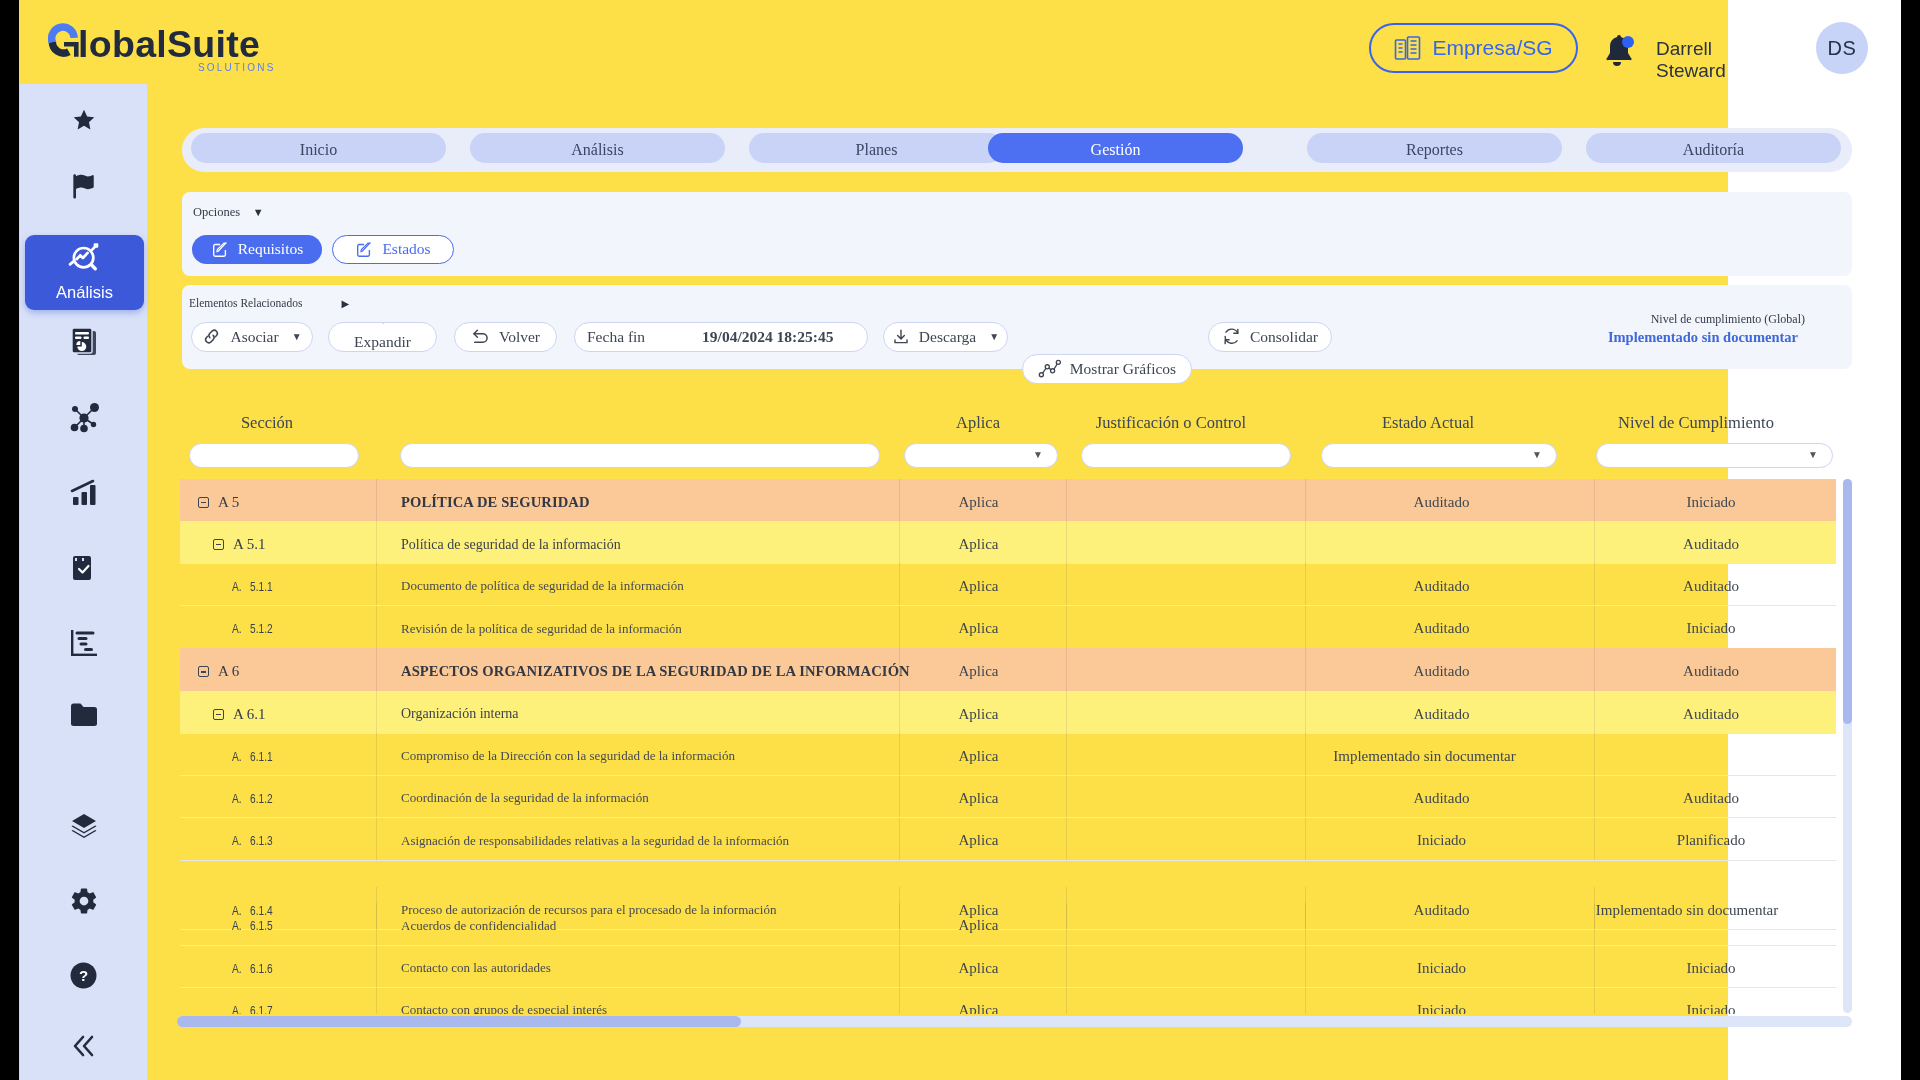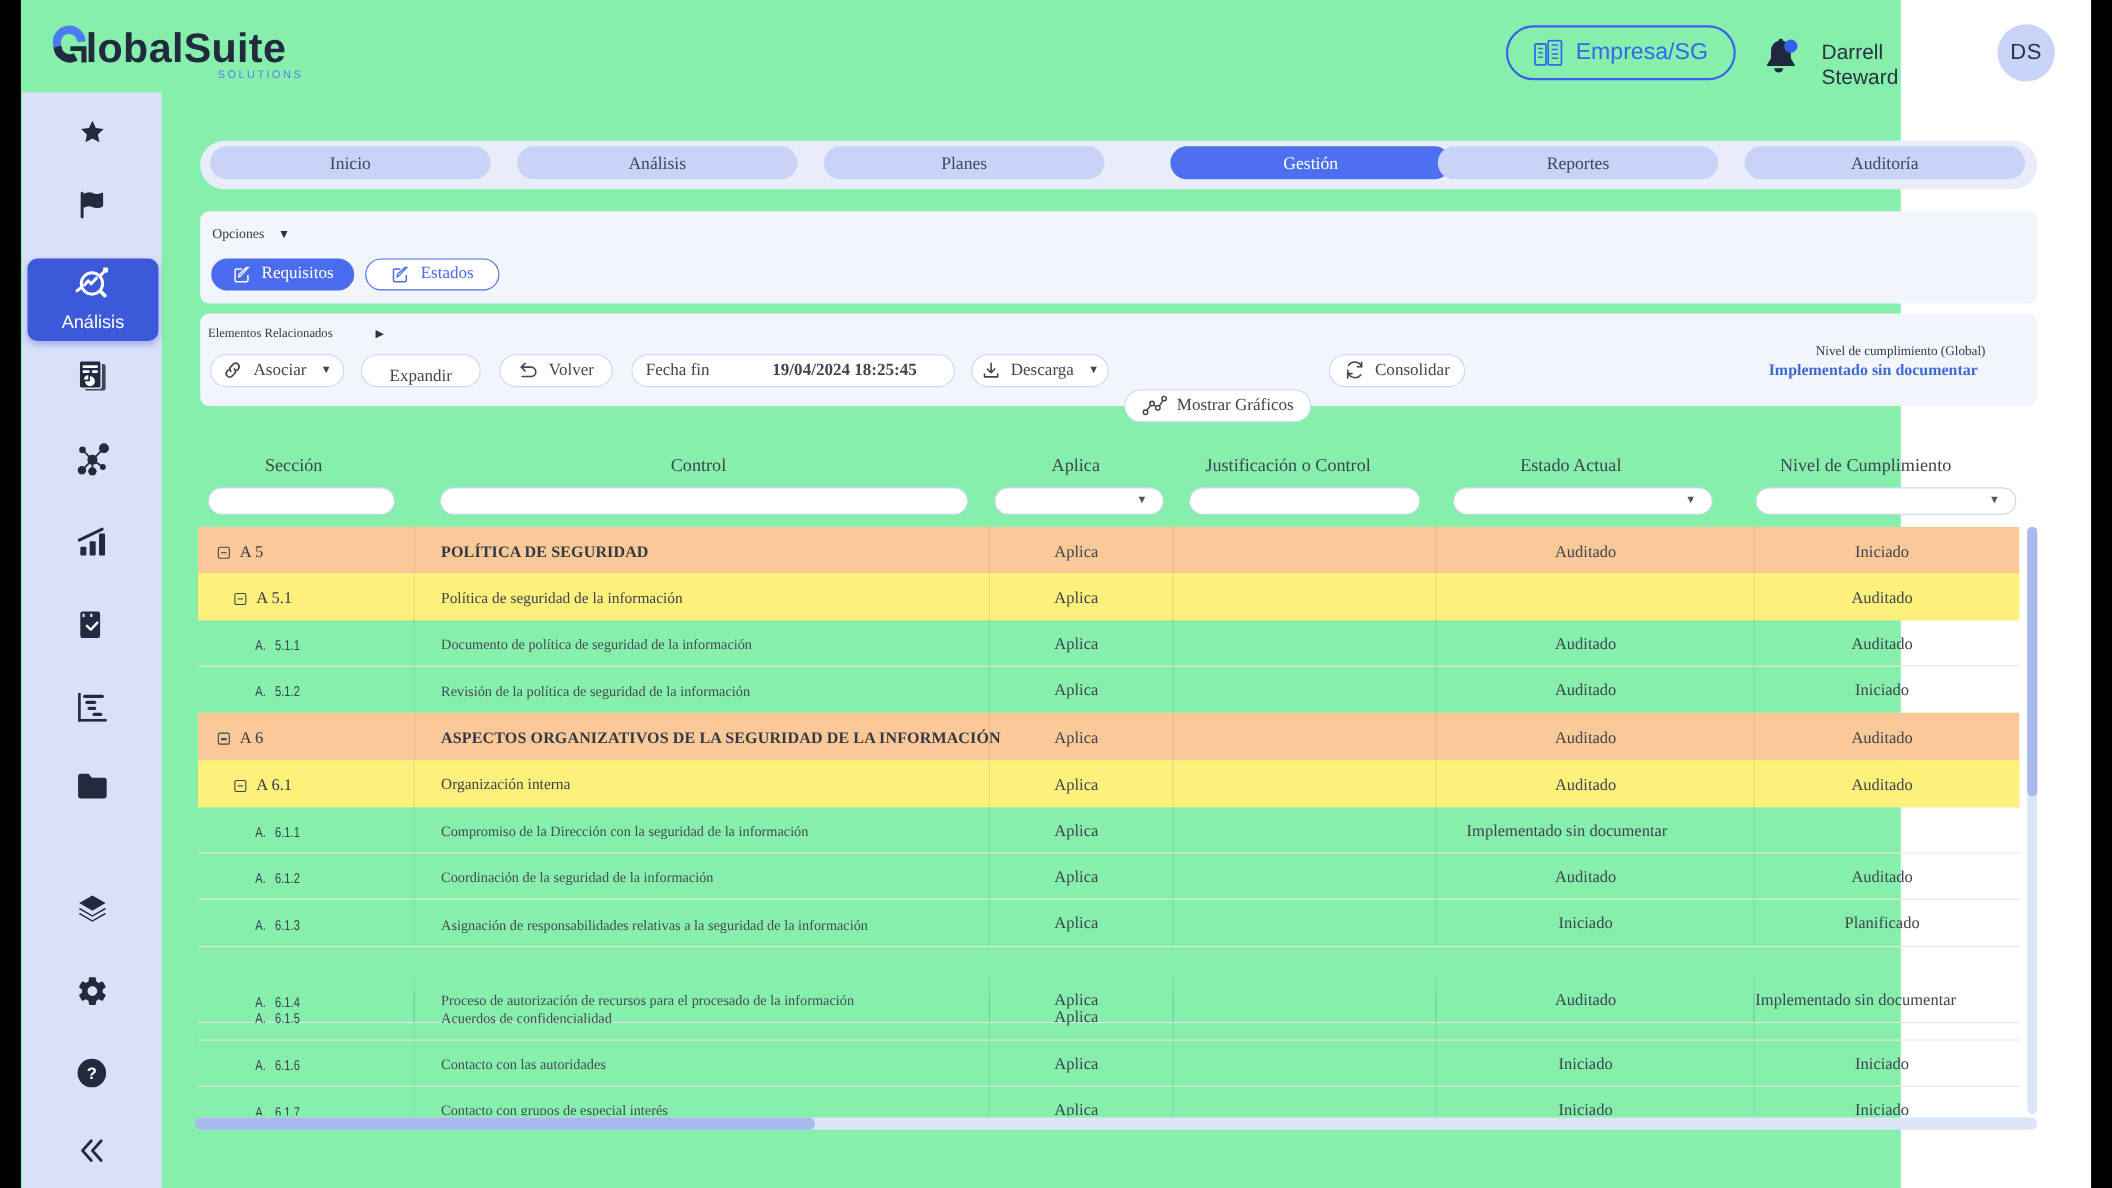--- a/index.html
+++ b/index.html
@@ -1,19 +1,19 @@
 <!DOCTYPE html>
 <html><head>
 <meta charset="utf-8">
 <style>
   * { margin:0; padding:0; box-sizing:border-box; }
   html,body { width:1920px; height:1080px; overflow:hidden; background:#fff; }
   body { font-family:"Liberation Serif", serif; }
   .abs { position:absolute; }
-  #stage { position:relative; width:1728px; height:1080px; background:#86efac; }
+  #stage { position:relative; width:1728px; height:1080px; background:#fde047; }
 
   
   #barL { left:0; top:0; width:19px; height:1080px; background:#000; }
   #barR { left:1901px; top:0; width:19px; height:1080px; background:#000; }
 
   
   #sidebar { left:20px; top:84px; width:127px; height:996px; background:#d9e1f8; }
   .sicon { position:absolute; left:0; width:127px; text-align:center; }
   #active-item { position:absolute; left:5px; top:151px; width:119px; height:75px;
     background:#3c59da; border-radius:9px; box-shadow:0 3px 6px rgba(60,89,218,.35); color:#fff; text-align:center; }
@@ -214,21 +214,21 @@
         <path d="M12 4 L4 13 l8 9"></path>
           <path d="M21 4 l-8 9 8 9"></path>
       </svg>
     </div>
   </div>
 
   <div class="abs" id="tabbar">
     <div class="tab" style="left:9px;">Inicio</div>
     <div class="tab" style="left:288px;">Análisis</div>
     <div class="tab" style="left:567px;">Planes</div>
-    <div class="tab on" style="left:882px;text-align:center;">Gestión</div>
+    <div class="tab on" style="left:806px;text-align:center;">Gestión</div>
     <div class="tab" style="left:1125px;">Reportes</div>
     <div class="tab" style="left:1404px;">Auditoría</div>
   </div>
 
   <div class="abs panel" id="panel1"></div>
   <div class="abs" id="opciones">Opciones&nbsp;&nbsp;&nbsp;&nbsp;<span style="font-size:11px;color:#2a3140;">▼</span></div>
   <div class="abs" id="btn-req">
     <svg width="18" height="18" viewBox="0 0 20 20" fill="none" stroke="#fff" stroke-width="1.5">
       <path d="M16 11 v5.5 a1.5 1.5 0 0 1 -1.5 1.5 h-10 A1.5 1.5 0 0 1 3 16.5 v-10 A1.5 1.5 0 0 1 4.5 5 H10"></path>
       <path d="M8 12.5 L16.5 3.5 l-2-0 L7 10.5 l-.4 2.4 z" stroke-width="1.3"></path>
@@ -294,21 +294,20 @@
     <svg width="19" height="19" viewBox="0 0 24 24" fill="none" stroke="#3f4552" stroke-width="1.8" stroke-linecap="round" stroke-linejoin="round">
       <path d="M20 8 a8.5 8.5 0 0 0 -15-1.5 M4 12 a8.5 8.5 0 0 0 15 5.5"></path>
       <path d="M20 3 v5 h-5 M4 21 v-5 h5"></path>
     </svg>
     <span>Consolidar</span>
   </div>
   <div class="abs" id="nivel1">Nivel de cumplimiento (Global)</div>
   <div class="abs" id="nivel2">Implementado sin documentar</div>
 
   <div class="coltitle" style="left:182px; width:170px;">Sección</div>
-  <div class="coltitle" style="left:395px; width:480px;">Control</div>
   <div class="coltitle" style="left:898px; width:160px;">Aplica</div>
   <div class="coltitle" style="left:1055px; width:232px;">Justificación o Control</div>
   <div class="coltitle" style="left:1308px; width:240px;">Estado Actual</div>
   <div class="coltitle" style="left:1570px; width:252px;">Nivel de Cumplimiento</div>
 
   <div class="filter" style="left:189px; width:170px;"></div>
   <div class="filter" style="left:400px; width:480px;"></div>
   <div class="filter" style="left:904px; width:154px;">
       <span class="dd">▼</span>
     </div>

